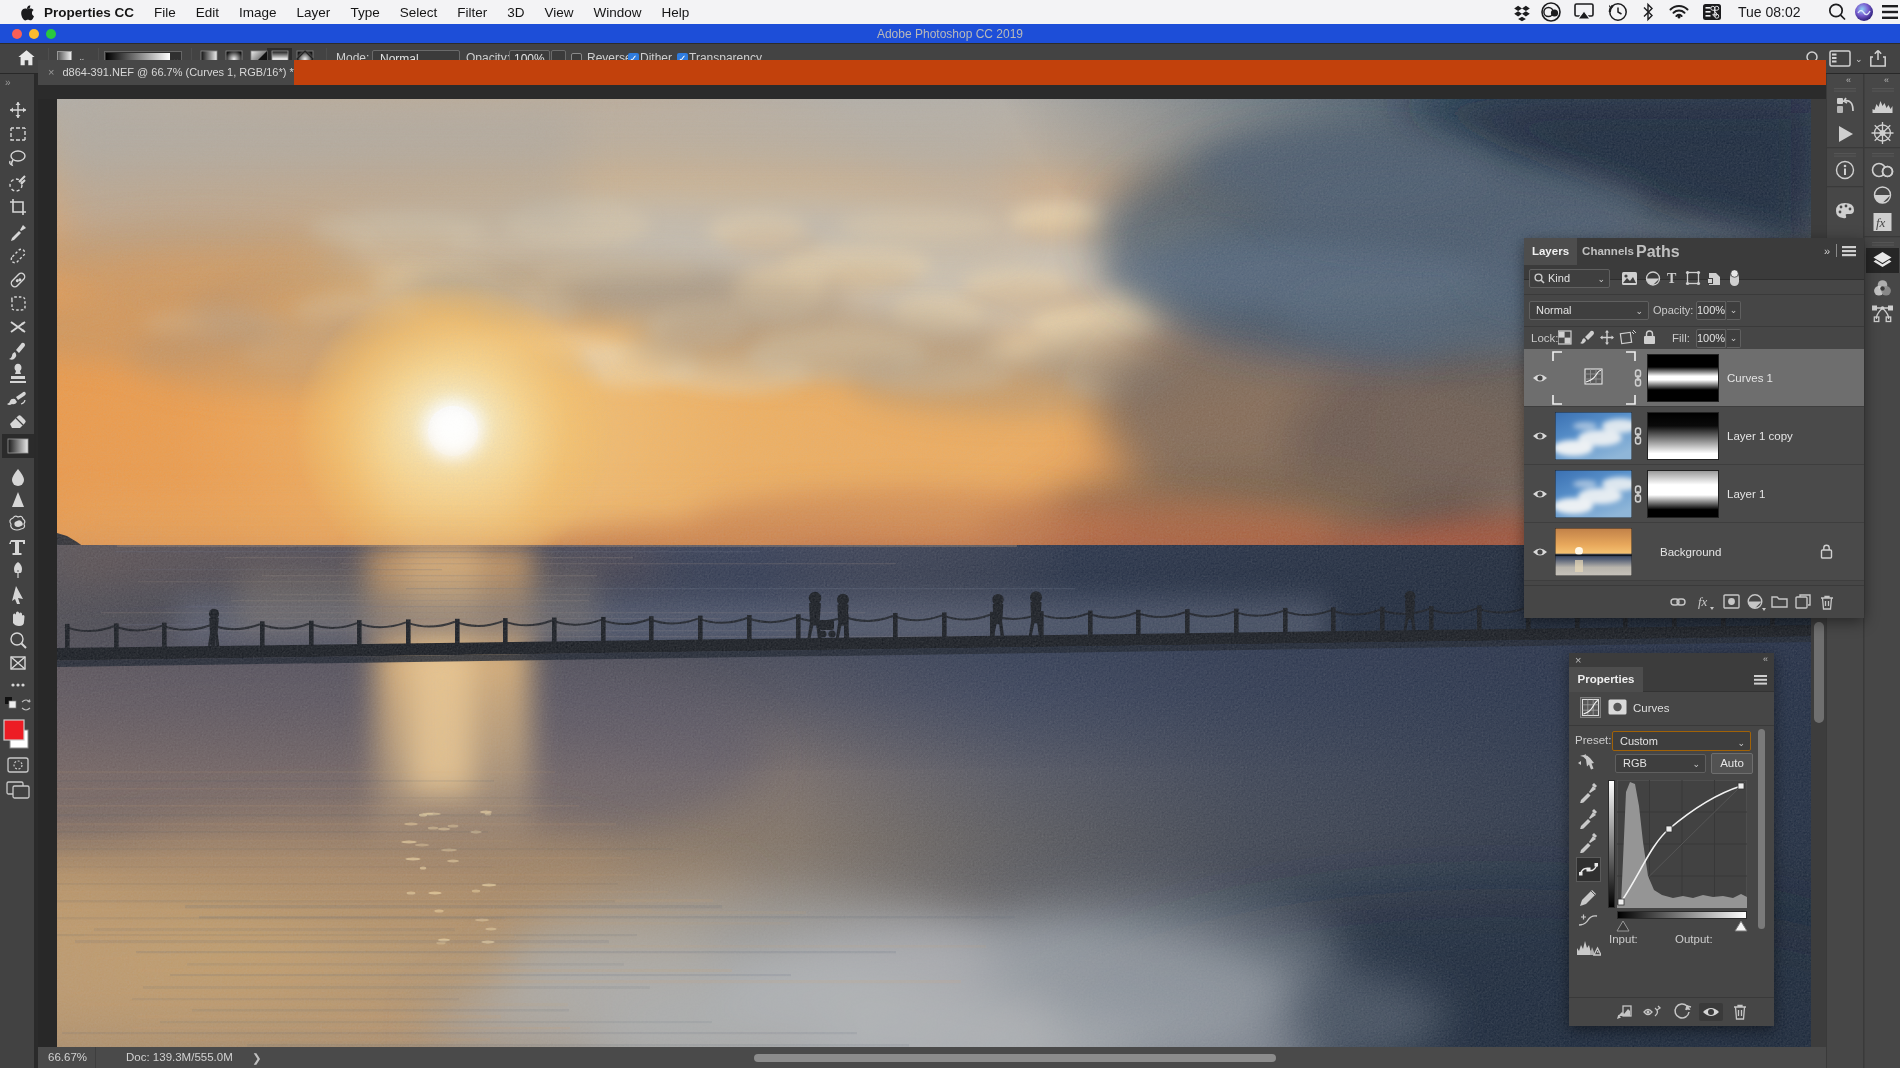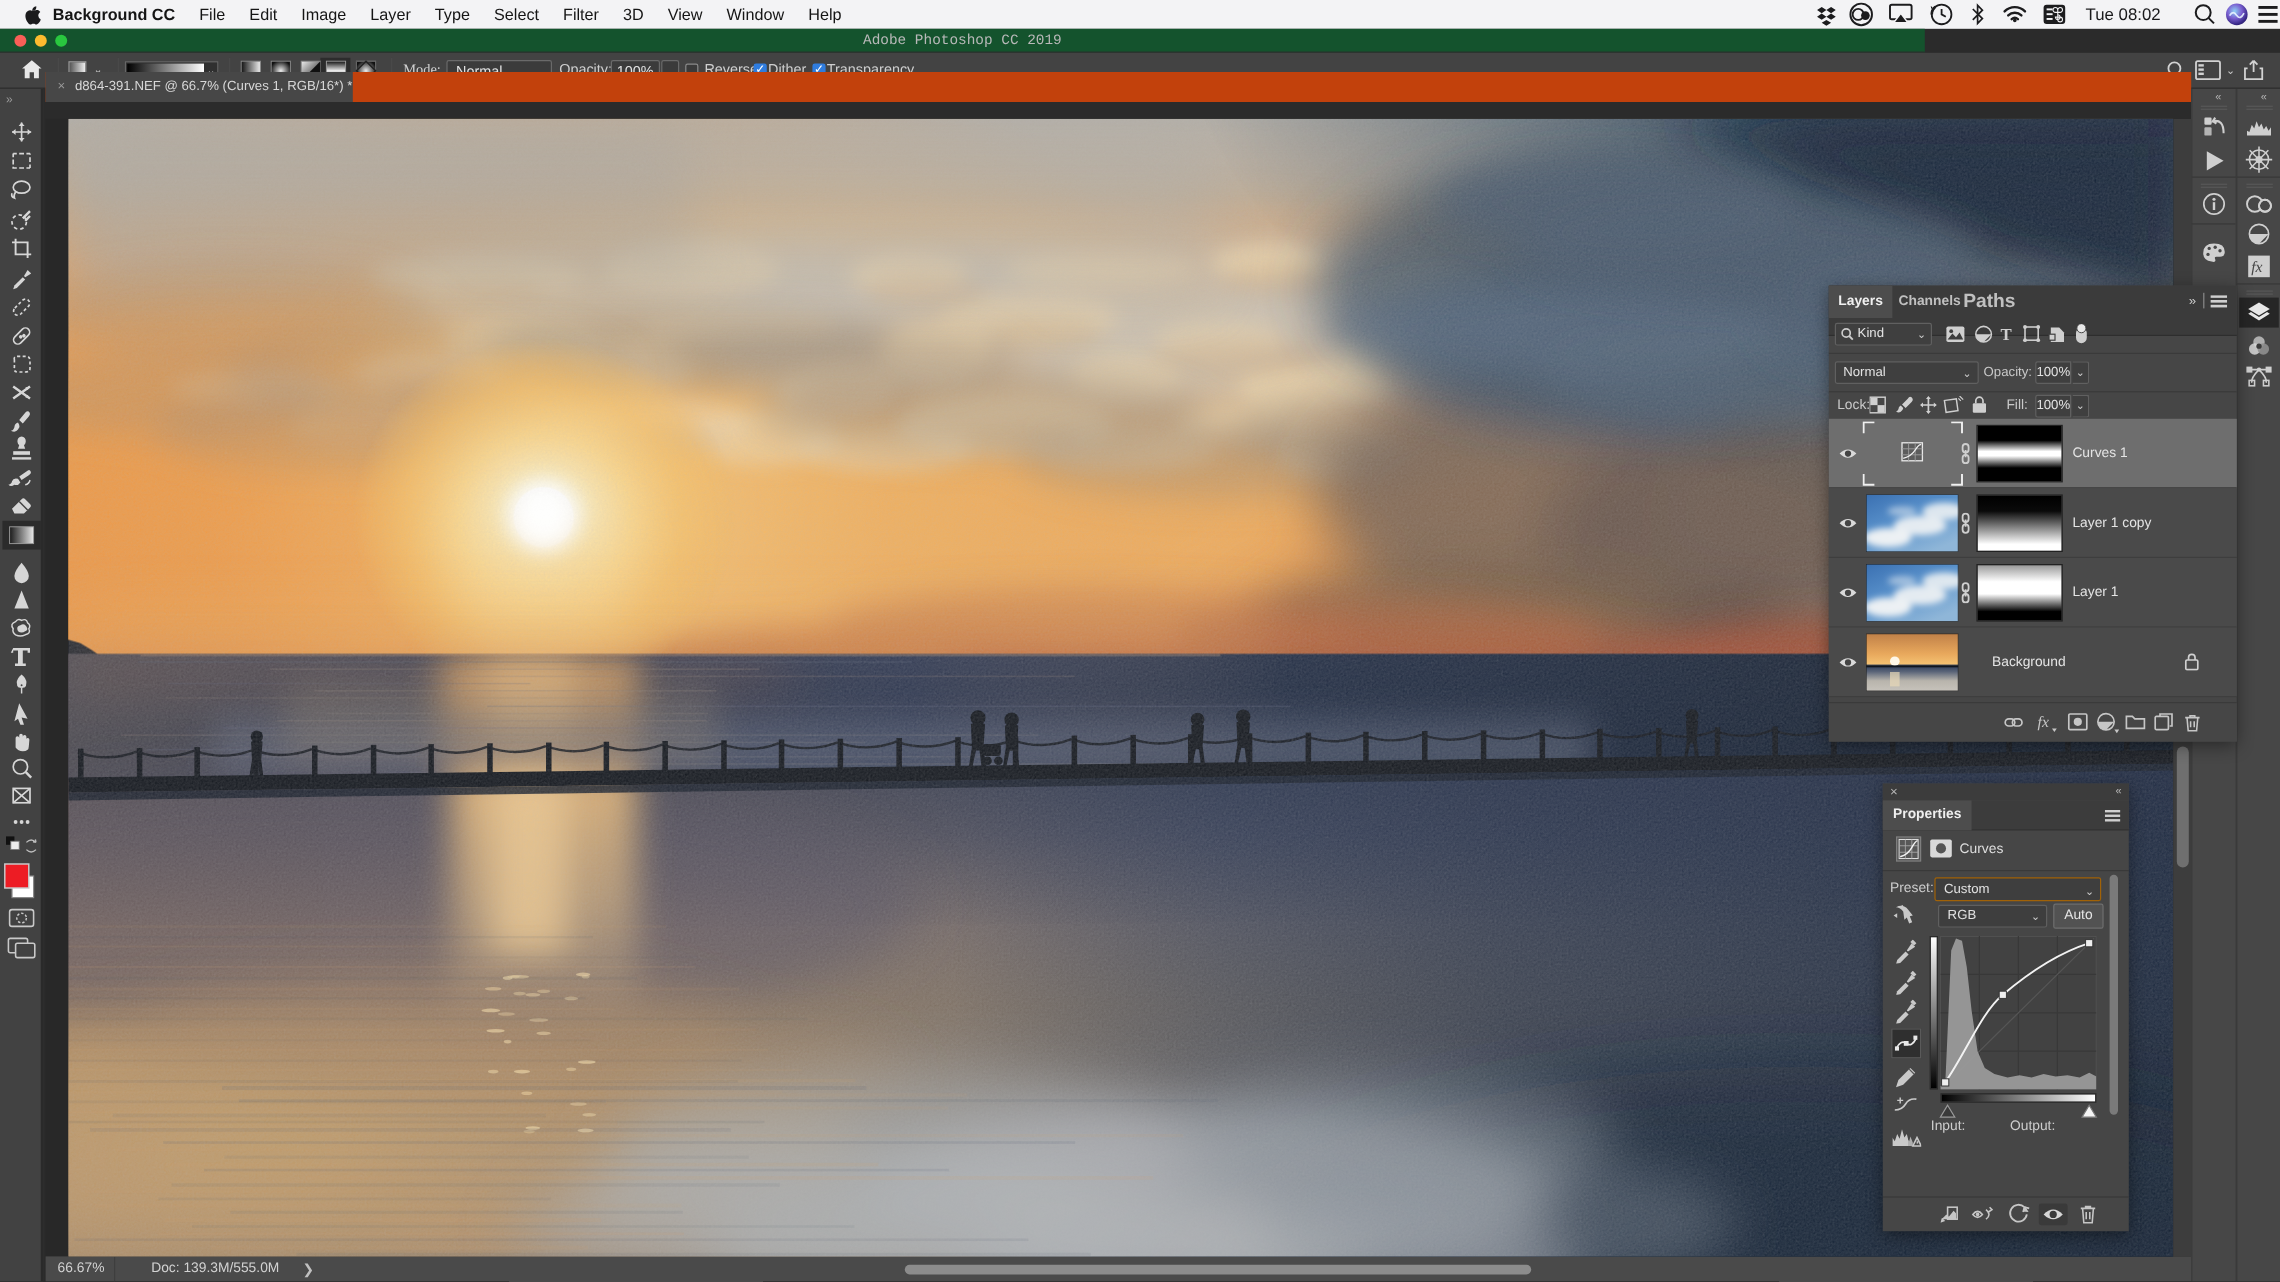--- a/index.html
+++ b/index.html
@@ -8,22 +8,22 @@
   .abs { position:absolute; }
   #page { position:relative; width:1900px; height:1068px; }
 
   
   #menubar { left:0; top:0; width:1900px; height:24px; background:#f3f3f5;
     color:#151515; font-size:13.5px; display:flex; align-items:center; }
   #menubar .mitem { margin:0 10px; white-space:nowrap; }
   #menubar .bold { font-weight:bold; }
 
   
-  #titlebar { left:0; top:24px; width:1604px; height:20px; background:#14532d;
-    border-bottom:1px solid #2c2c2c;font-family:Liberation Mono, monospace; }
+  #titlebar { left:0; top:24px; width:1900px; height:20px; background:#1d4ed8;
+    border-bottom:1px solid #2c2c2c; }
   .tl { position:absolute; top:5px; width:10px; height:10px; border-radius:50%; }
   #title-text { position:absolute; top:3px; width:100%; text-align:center;
     color:#b9b9b9; font-size:12px; }
 
   
   #optionsbar { left:0; top:44px; width:1900px; height:30px; background:#434343;
     border-bottom:1px solid #282828; color:#d6d6d6; font-size:12px; }
   .sep { position:absolute; top:4px; height:22px; width:1px; background:#383838;
     border-right:1px solid #4e4e4e; }
   .psselect { position:absolute; height:19px; background:#3b3b3b; border:1px solid #6a6a6a;
@@ -63,21 +63,21 @@
   #propspanel { left:1569px; top:653px; width:205px; height:373px; }
 </style>
 </head>
 <body>
 <div id="page">
 
   <div id="menubar" class="abs">
     <svg width="15" height="17" viewBox="0 0 15 17" style="margin-left:19px">
       <path fill="#1b1b1d" d="M10.6 4.2c.8-.96.7-2.4.6-2.9-.9.05-1.95.6-2.55 1.33-.55.64-.85 1.5-.72 2.45.97.08 1.9-.42 2.67-.88zM12.9 9c.02-2 1.63-2.95 1.7-3-.93-1.36-2.37-1.55-2.88-1.57-1.22-.13-2.39.72-3.01.72-.62 0-1.58-.7-2.6-.68-1.34.02-2.57.78-3.26 1.97-1.39 2.41-.36 5.98 1 7.94.66.96 1.45 2.03 2.49 2 1-.05 1.38-.65 2.59-.65s1.55.65 2.6.63c1.08-.02 1.76-.98 2.42-1.94.76-1.11 1.07-2.19 1.09-2.25-.03-.01-2.1-.8-2.14-3.17z"></path>
     </svg>
-    <span class="mitem bold" style="margin-left:10px">Background CC</span>
+    <span class="mitem bold" style="margin-left:10px">Properties CC</span>
     <span class="mitem">File</span>
       <span class="mitem">Edit</span>
       <span class="mitem">Image</span>
     <span class="mitem">Layer</span>
       <span class="mitem">Type</span>
       <span class="mitem">Select</span>
     <span class="mitem">Filter</span>
       <span class="mitem">3D</span>
       <span class="mitem">View</span>
     <span class="mitem">Window</span>
@@ -185,21 +185,21 @@
       <rect x="5" y="3" width="16" height="16" fill="url(#gl)" stroke="#888" stroke-width="0.8"></rect>
       <rect x="30" y="3" width="16" height="16" fill="url(#gr)" stroke="#888" stroke-width="0.8"></rect>
       <rect x="55" y="3" width="16" height="16" fill="url(#gd1)" stroke="#888" stroke-width="0.8"></rect>
       <path d="M55,19 L71,3 L71,19 Z" fill="#111"></path>
       <rect x="76" y="3" width="16" height="16" fill="url(#gm)" stroke="#999" stroke-width="0.8"></rect>
       <rect x="101" y="3" width="16" height="16" fill="url(#gr)" stroke="#888" stroke-width="0.8"></rect>
       <rect x="101" y="3" width="16" height="16" fill="none" stroke="#555" stroke-width="0.5"></rect>
       <path d="M109,3 L117,11 L109,19 L101,11 Z" fill="none" stroke="#222" stroke-width="1.2"></path>
     </svg>
     <div class="sep" style="left:326px"></div>
-    <span class="oblabel" style="left:336px;font-family:Liberation Serif, serif;">Mode:</span>
+    <span class="oblabel" style="left:336px;">Mode:</span>
     <div class="psselect" style="left:372px; top:6px; width:88px;">Normal<span class="car">⌄</span></div>
     <span class="oblabel" style="left:466px;">Opacity:</span>
     <div class="psselect" style="left:509px; top:6px; width:41px; padding-left:4px;">100%</div>
     <div class="psselect" style="left:551px; top:6px; width:15px;">
         <span class="car">⌄</span>
       </div>
 
     <div class="cb off" style="left:571px;"></div>
     <span class="oblabel" style="left:587px;">Reverse</span>
     <div class="cb on" style="left:628px;">✓</div>

